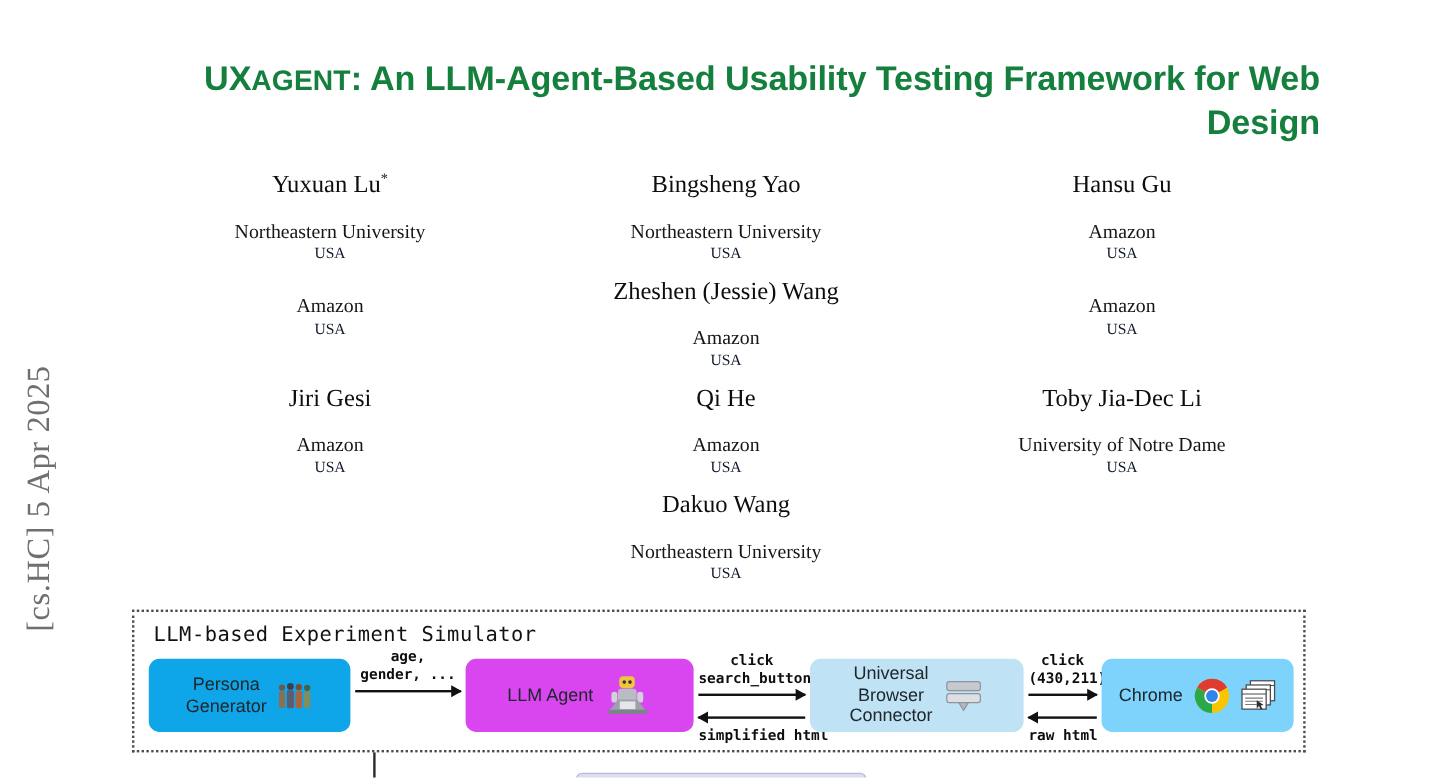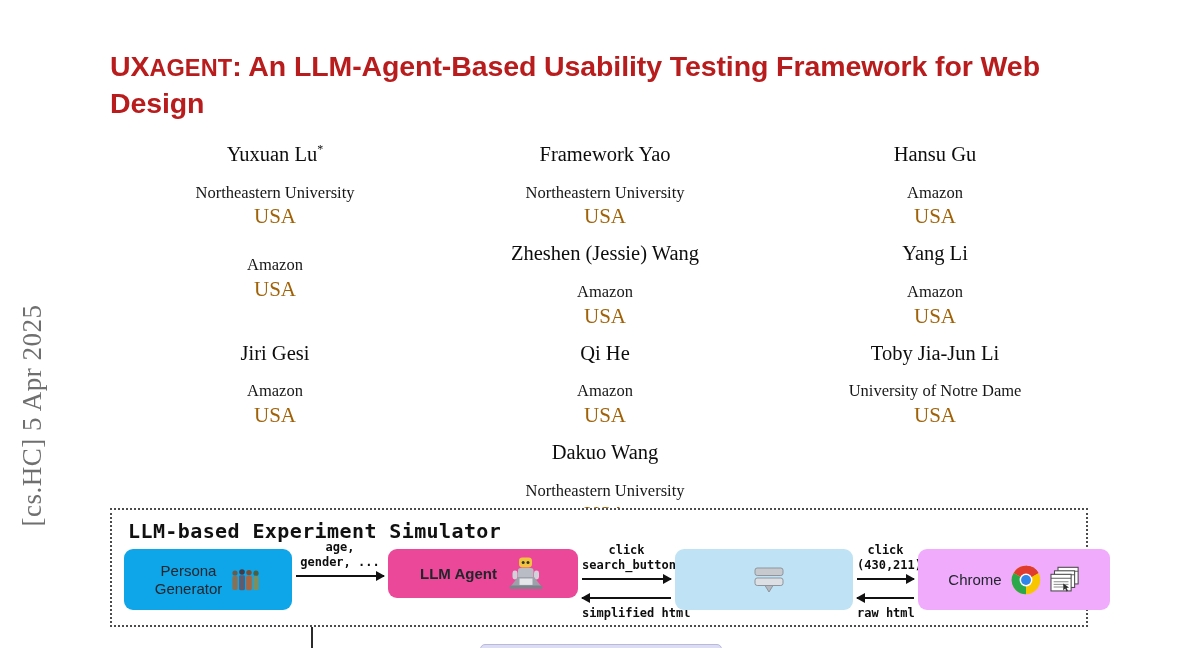--- a/index.html
+++ b/index.html
@@ -31,86 +31,86 @@
     left:110px; top:0;
     width:990px; height:648px;
   }
   #title{
     margin:0;
     padding-top:48px;
     font-family:"Liberation Sans", sans-serif;
     font-weight:bold;
     font-size:28.5px;
     line-height:1.30;
-    text-align:left;
+    text-align:right;
     letter-spacing:-0.1px;
-    color:#b91c1c;
+    color:#15803d;
   }
   #title .sc{ font-size:23.5px; letter-spacing:0.1px; }
 
   
   #authors{ margin-top:19px; }
   .author-row{
     display:flex;
     width:100%;
     margin-bottom:10px;
   }
   .author-row.single{ justify-content:center; }
   .author-cell{
     flex:1 1 0;
     text-align:center;
     line-height:1.30;
   }
   .author-cell.solo{ flex:0 0 33.33%; }
   .a-name{ font-size:20.5px; color:#0d0d0d; }
   .a-name sup{ font-size:12px; vertical-align:super; }
   .a-affil{ font-size:16.5px; color:#161616;margin-top:14px; }
-  .a-country{ font-size:21px; color:#a16207; }
+  .a-country{ font-size:13px; color:#0f172a; }
 
   
   #figure{
     position:absolute;
     left:110px; top:508px;
     width:980px; height:140px;
   }
   #sim-box{
     position:absolute;
     left:0; top:0;
     width:978px; height:119px;
     border:2px dotted #4c4c4c;
     box-sizing:border-box;
     background:#fff;
   }
   #sim-title{
     position:absolute;
     left:18px; top:11px;
     font-family:"DejaVu Sans Mono", monospace;
-    font-weight:bold;
-    font-size:20px;
+    font-weight:normal;
+    font-size:17px;
     letter-spacing:0.4px;
     color:#111;
   }
   .node{
     position:absolute;
     border-radius:9px;
     display:flex;
     align-items:center;
     justify-content:center;
     box-sizing:border-box;
     font-family:"Liberation Sans", sans-serif;
     font-size:15px;
     color:#20262b;
   }
   .node .lbl{ text-align:center; line-height:1.18; }
   .node .ico{ margin-left:9px; display:flex; align-items:center; }
 
   #node-persona{ left:14px;  top:41px; width:168px; height:61px; background:#0ea5e9; }
-  #node-agent  { left:278px; top:41px; width:190px; height:49px; background:#ec4899;font-weight:bold; }
+  #node-agent  { left:278px; top:41px; width:190px; height:61px; background:#d946ef; }
   #node-ubc    { left:565px; top:41px; width:178px; height:61px; background:#bfe3f5; }
-  #node-chrome { left:808px; top:41px; width:192px; height:61px; background:#f0abfc; }
+  #node-chrome { left:808px; top:41px; width:160px; height:61px; background:#7dd3fc; }
 
   
   .arrow-group{ position:absolute; }
   .arrow-lbl{
     font-family:"DejaVu Sans Mono", monospace;
     font-weight:bold;
     font-size:12px;
     color:#0e0e0e;
     text-align:center;
     line-height:1.25;
@@ -168,21 +168,21 @@
 
   <div id="authors">
 
     <div class="author-row">
       <div class="author-cell">
         <div class="a-name"><span>Yuxuan Lu</span><sup>*</sup></div>
         <div class="a-affil">Northeastern University</div>
         <div class="a-country">USA</div>
       </div>
       <div class="author-cell">
-        <div class="a-name"><span>Framework Yao</span><sup></sup></div>
+        <div class="a-name"><span>Bingsheng Yao</span><sup></sup></div>
         <div class="a-affil">Northeastern University</div>
         <div class="a-country">USA</div>
       </div>
       <div class="author-cell">
         <div class="a-name"><span>Hansu Gu</span><sup></sup></div>
         <div class="a-affil">Amazon</div>
         <div class="a-country">USA</div>
       </div>
     </div>
 
@@ -190,39 +190,38 @@
       <div class="author-cell">
         <div class="a-affil">Amazon</div>
         <div class="a-country">USA</div>
       </div>
       <div class="author-cell">
         <div class="a-name"><span>Zheshen (Jessie) Wang</span><sup></sup></div>
         <div class="a-affil">Amazon</div>
         <div class="a-country">USA</div>
       </div>
       <div class="author-cell">
-        <div class="a-name"><span>Yang Li</span><sup></sup></div>
         <div class="a-affil">Amazon</div>
         <div class="a-country">USA</div>
       </div>
     </div>
 
     <div class="author-row">
       <div class="author-cell">
         <div class="a-name"><span>Jiri Gesi</span><sup></sup></div>
         <div class="a-affil">Amazon</div>
         <div class="a-country">USA</div>
       </div>
       <div class="author-cell">
         <div class="a-name"><span>Qi He</span><sup></sup></div>
         <div class="a-affil">Amazon</div>
         <div class="a-country">USA</div>
       </div>
       <div class="author-cell">
-        <div class="a-name"><span>Toby Jia-Jun Li</span><sup></sup></div>
+        <div class="a-name"><span>Toby Jia-Dec Li</span><sup></sup></div>
         <div class="a-affil">University of Notre Dame</div>
         <div class="a-country">USA</div>
       </div>
     </div>
 
     <div class="author-row single">
       <div class="author-cell solo">
         <div class="a-name">Dakuo Wang</div>
         <div class="a-affil">Northeastern University</div>
         <div class="a-country">USA</div>
@@ -293,20 +292,25 @@
         <div class="head-r"></div>
       </div>
     <div class="arrow-line" style="margin-top:7px">
         <div class="bar"></div>
         <div class="head-l"></div>
       </div>
     <div class="arrow-lbl" style="margin-top:2px">simplified html</div>
   </div>
 
   <div class="node" id="node-ubc">
+    <div class="lbl">
+      <div>Universal</div>
+      <div>Browser</div>
+      <div>Connector</div>
+    </div>
     <div class="ico">
       <svg width="34" height="30" viewBox="0 0 34 30">
         <rect x="3" y="3" width="28" height="7.5" rx="2.2" fill="#c6c9ce" stroke="#8f949c" stroke-width="1"></rect>
         <rect x="3" y="13" width="28" height="7.5" rx="2.2" fill="#dcdfe3" stroke="#8f949c" stroke-width="1"></rect>
         <path d="M13 20.5 L21 20.5 L17 27 Z" fill="#b4b8bf" stroke="#8f949c" stroke-width="1"></path>
       </svg>
     </div>
   </div>
 
   <div class="arrow-group" id="ag-chrome">

